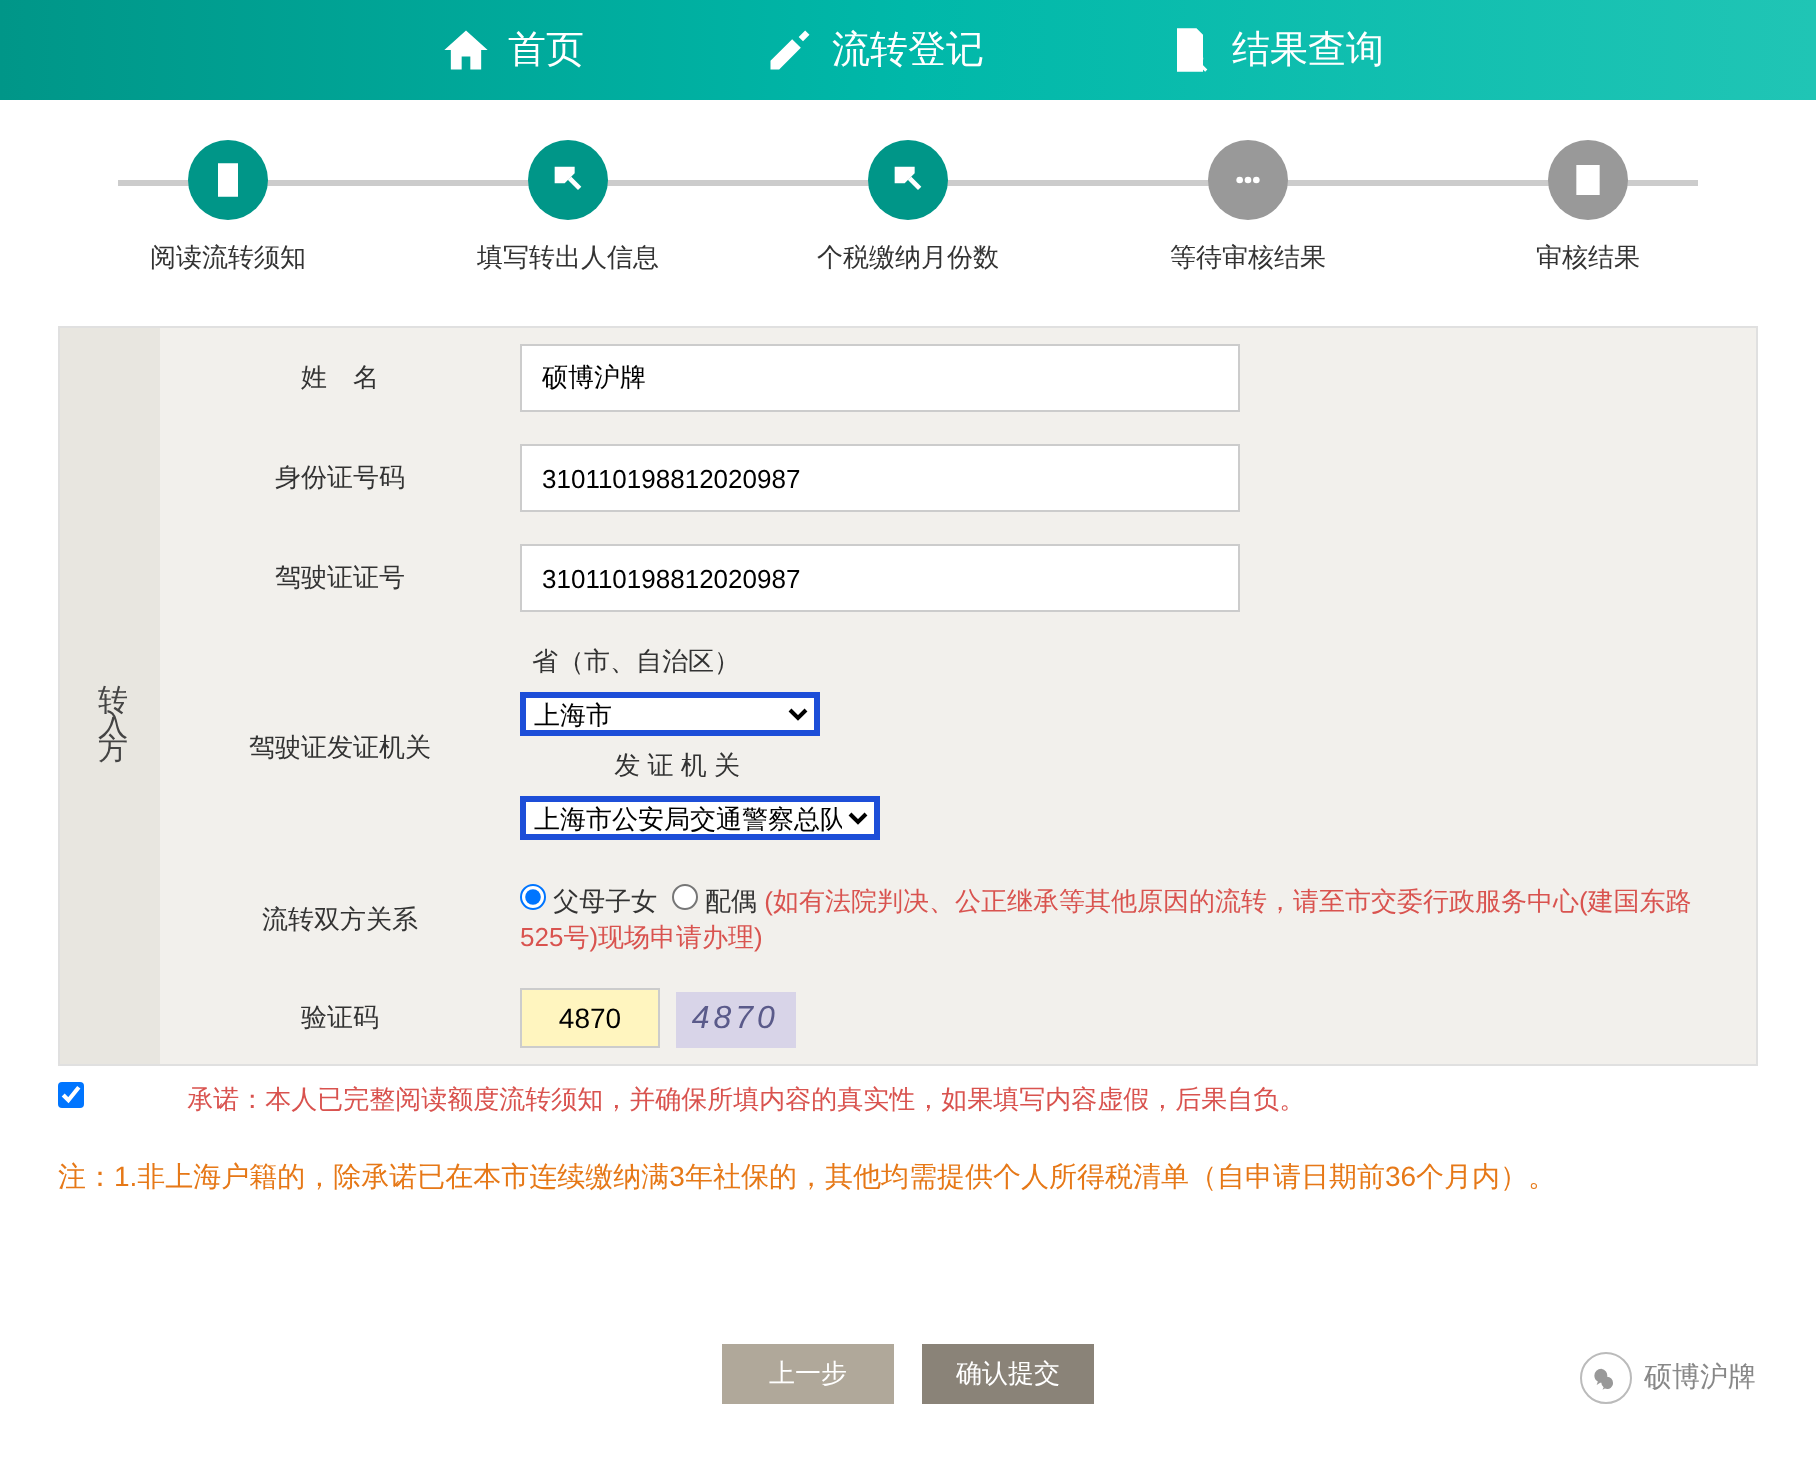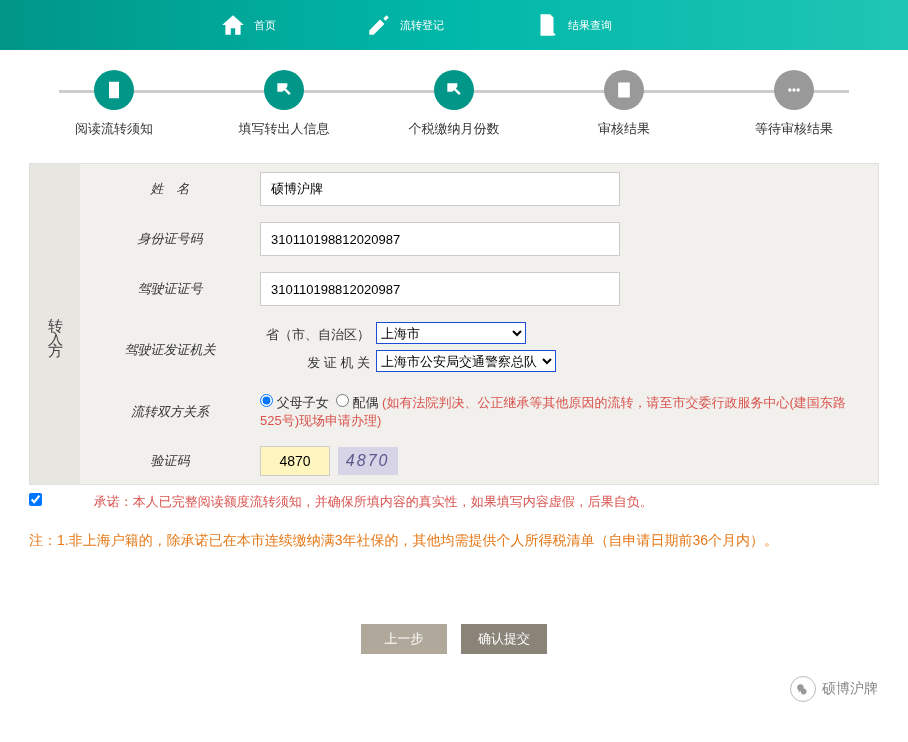--- a/index.html
+++ b/index.html
@@ -1,47 +1,47 @@
 <!DOCTYPE html>
 <html><head>
 <meta charset="utf-8">
 <style>
 * { box-sizing: border-box; margin: 0; padding: 0; }
 body { font-family: "Microsoft YaHei", Arial, sans-serif; font-size: 13px; color: #333; background: #fff; }
 
 .topnav { height: 50px; background: linear-gradient(90deg, #009688 0%, #00b8a9 50%, #20c5b5 100%); display: flex; align-items: center; padding-left: 220px; gap: 90px; }
-.topnav-item { display: flex; align-items: center; gap: 8px; color: #fff; font-size: 11px; cursor: pointer; }
+.topnav-item { display: flex; align-items: center; gap: 8px; color: #fff; font-size: 19px; cursor: pointer; }
 .topnav-item svg { width: 26px; height: 26px; fill: #fff; }
 
 .wrapper { width: 850px; margin: 0 auto; padding-top: 20px; }
 
 .steps { display: flex; align-items: flex-end; position: relative; margin-bottom: 25px; }
 .steps::before { content: ""; position: absolute; height: 3px; background: #ccc; left: 30px; right: 30px; top: 20px; z-index: 0; }
 .step { flex: 1; display: flex; flex-direction: column; align-items: center; z-index: 1; }
 .step-circle { width: 40px; height: 40px; border-radius: 50%; display: flex; align-items: center; justify-content: center; margin-bottom: 10px; }
 .step-active .step-circle { background: #009688; }
 .step-inactive .step-circle { background: #999; }
 .step-circle svg { width: 20px; height: 20px; fill: #fff; }
 .step-label { font-size: 13px; color: #333; }
 
 .form-area { display: flex; border: 1px solid #e0e0e0; background: #f2f0ec; }
 .sidecol { width: 50px; background: #e8e6e0; display: flex; align-items: center; justify-content: center; writing-mode: vertical-rl; letter-spacing: 12px; font-size: 15px; color: #444; }
 .form-rows { flex: 1; }
 .row { display: flex; align-items: center; padding: 8px 0; }
-.row .lbl { width: 180px; text-align: center; font-size: 13px; color: #333; padding: 0 14px; font-style: italic; }
+.row .lbl { width: 180px; text-align: center; font-size: 13px; color: #333; padding: 0 14px; }
 .row .ctl { flex: 1; padding-right: 20px; }
 .txtbox { width: 360px; height: 34px; border: 1px solid #ccc; padding: 0 10px; font-size: 13px; background: #fff; }
-.selbox { height: 22px; border: 1px solid #1d4ed8; font-size: 13px; background: #fff; }
+.selbox { height: 22px; border: 3px solid #1d4ed8; font-size: 13px; background: #fff; }
 .sel1 { width: 150px; }
 .sel2 { width: 180px; }
 .smallbox { width: 60px; height: 26px; border: 1px solid #ccc; text-align: center; background:#fff; }
 .bigbox { width: 100px; height: 26px; border: 1px solid #ccc; background:#fff; }
 .radio-lbl { margin-right: 8px; }
 .redtxt { color: #d9534f; }
-.subrow { display: flex; align-items: flex-end; gap: 6px; margin-bottom: 6px; }
+.subrow { display: flex; align-items: flex-start; gap: 6px; margin-bottom: 6px; flex-direction: column; }
 .sublbl { display:inline-block; text-align:right; }
 .captcha-in { width: 70px; height: 30px; background: #fff5bf; border: 1px solid #ccc; text-align: center; font-size: 14px; }
 .captcha-img { width: 60px; height: 28px; background: #d8d4e8; display: inline-flex; align-items: center; justify-content: center; font-style: italic; letter-spacing: 2px; font-size: 16px; color: #5a5a8a; margin-left:4px; }
 
 .agree { padding: 8px 0 16px; font-size: 13px; }
 .agree .redtxt { color: #d9534f; margin-left: 48px; }
 
 .note { color: #e67817; font-size: 14px; line-height: 1.9; }
 
 .btnrow { display: flex; justify-content: center; gap: 14px; margin-top: 70px; padding-bottom: 20px; }
@@ -100,34 +100,34 @@
       <div class="step-circle">
           <svg viewBox="0 0 24 24">
             <path d="M4 4h12v4l-6 6H4zM14 10l6 6-2 2-6-6z"></path>
           </svg>
         </div>
       <div class="step-label">个税缴纳月份数</div>
     </div>
     <div class="step step-inactive">
       <div class="step-circle">
           <svg viewBox="0 0 24 24">
-            <path d="M5 3h14v18H5zm3 4h8v2H8zm0 4h8v2H8z"></path>
-          </svg>
-        </div>
-      <div class="step-label">审核结果</div>
-    </div>
-    <div class="step step-inactive">
-      <div class="step-circle">
-          <svg viewBox="0 0 24 24">
             <circle cx="7" cy="12" r="2"></circle>
             <circle cx="12" cy="12" r="2"></circle>
             <circle cx="17" cy="12" r="2"></circle>
           </svg>
         </div>
       <div class="step-label">等待审核结果</div>
+    </div>
+    <div class="step step-inactive">
+      <div class="step-circle">
+          <svg viewBox="0 0 24 24">
+            <path d="M5 3h14v18H5zm3 4h8v2H8zm0 4h8v2H8z"></path>
+          </svg>
+        </div>
+      <div class="step-label">审核结果</div>
     </div>
   </div>
 
   <div class="form-area">
     <div class="sidecol">转入方</div>
     <div class="form-rows">
 
       <div class="row">
         <div class="lbl">姓　名</div>
         <div class="ctl"><input class="txtbox" value="硕博沪牌" style=""></div>

